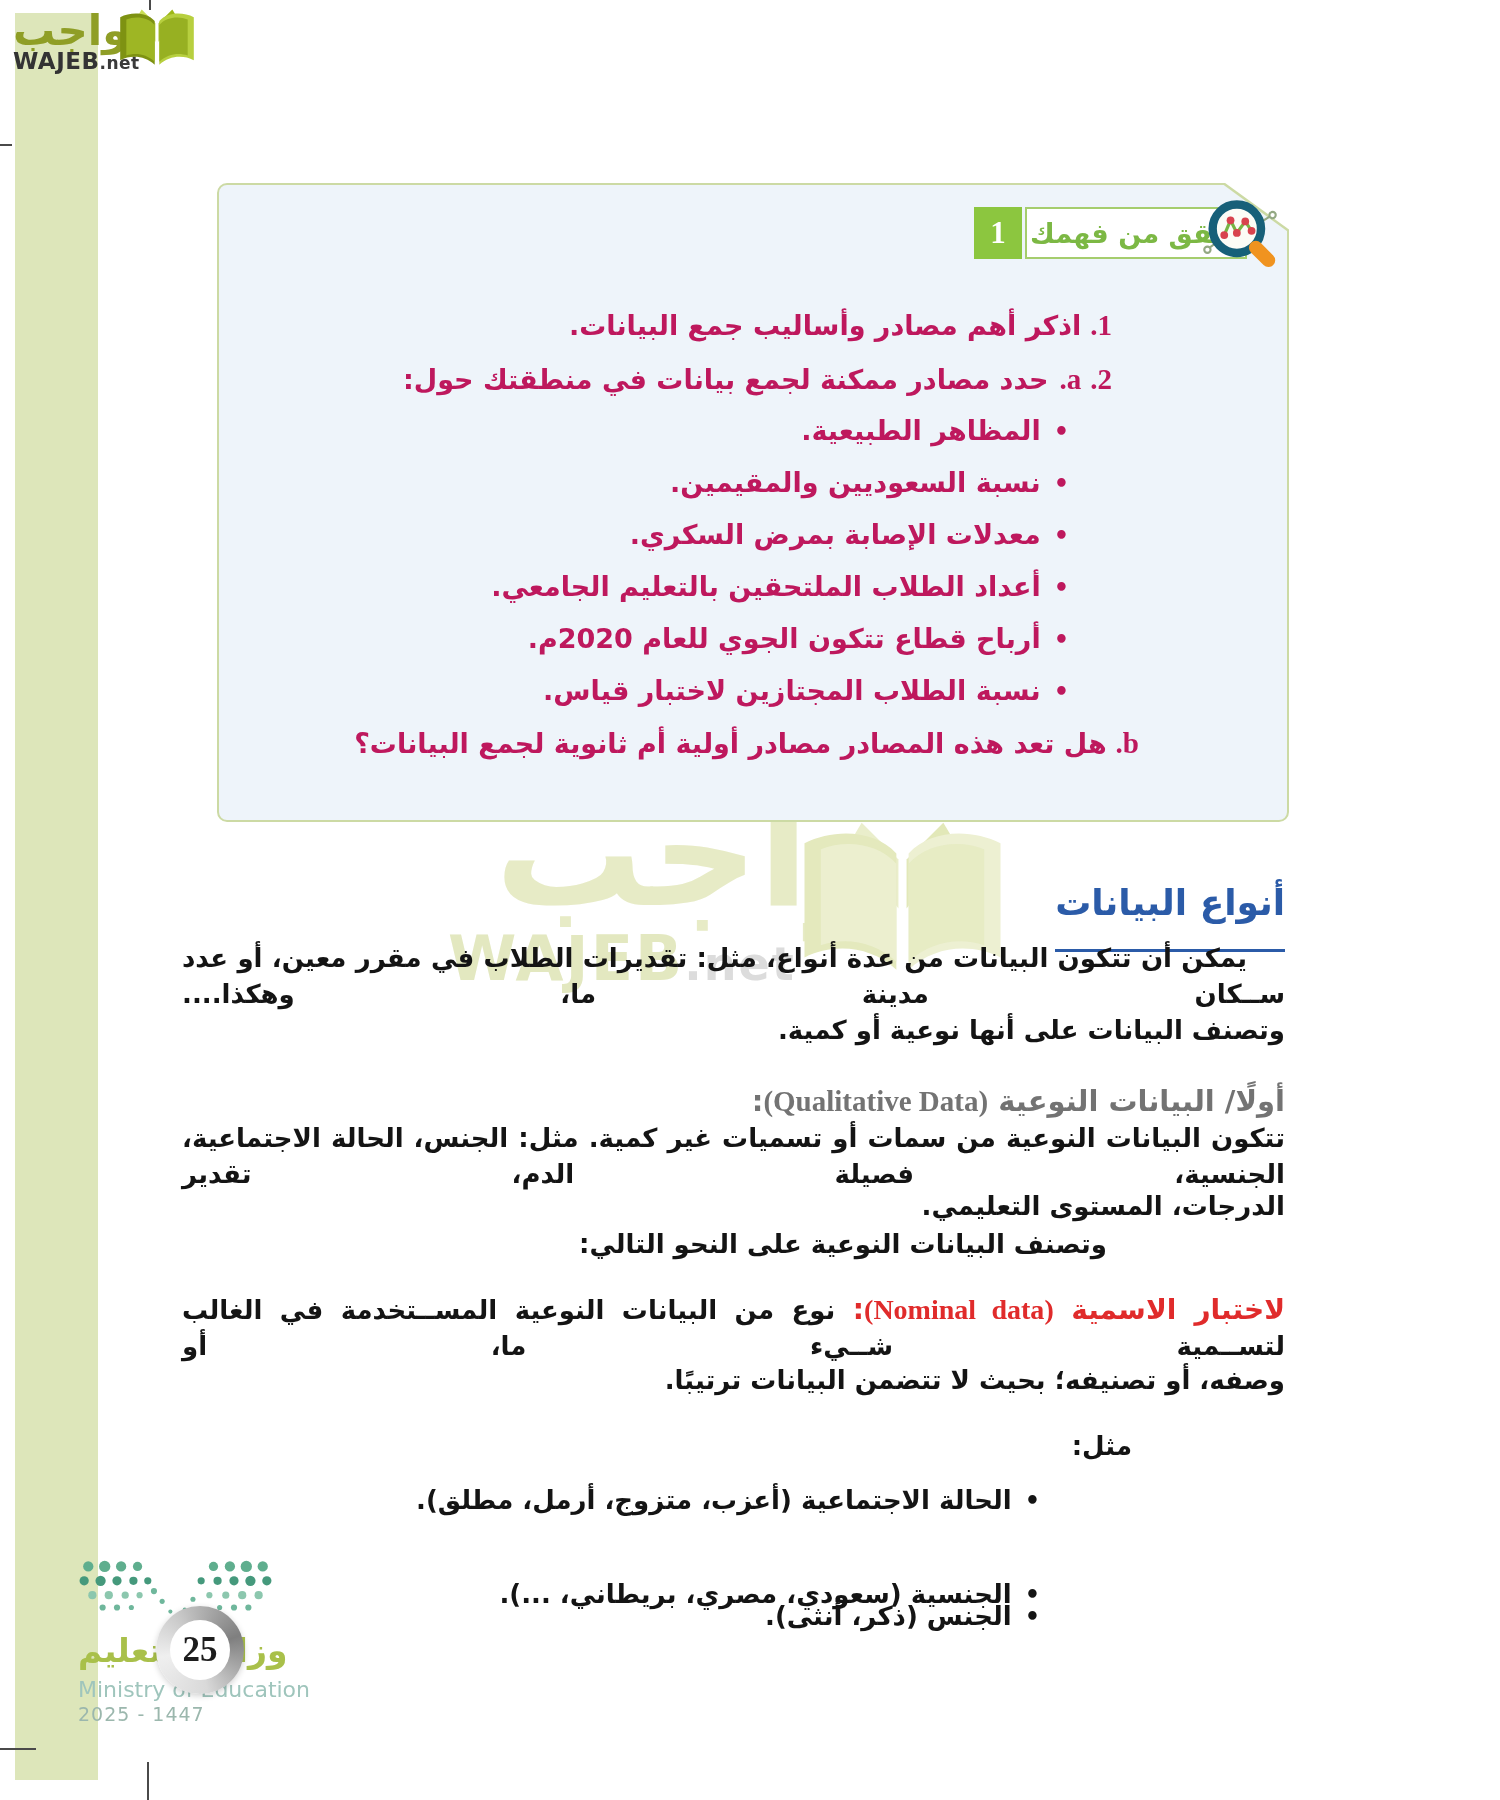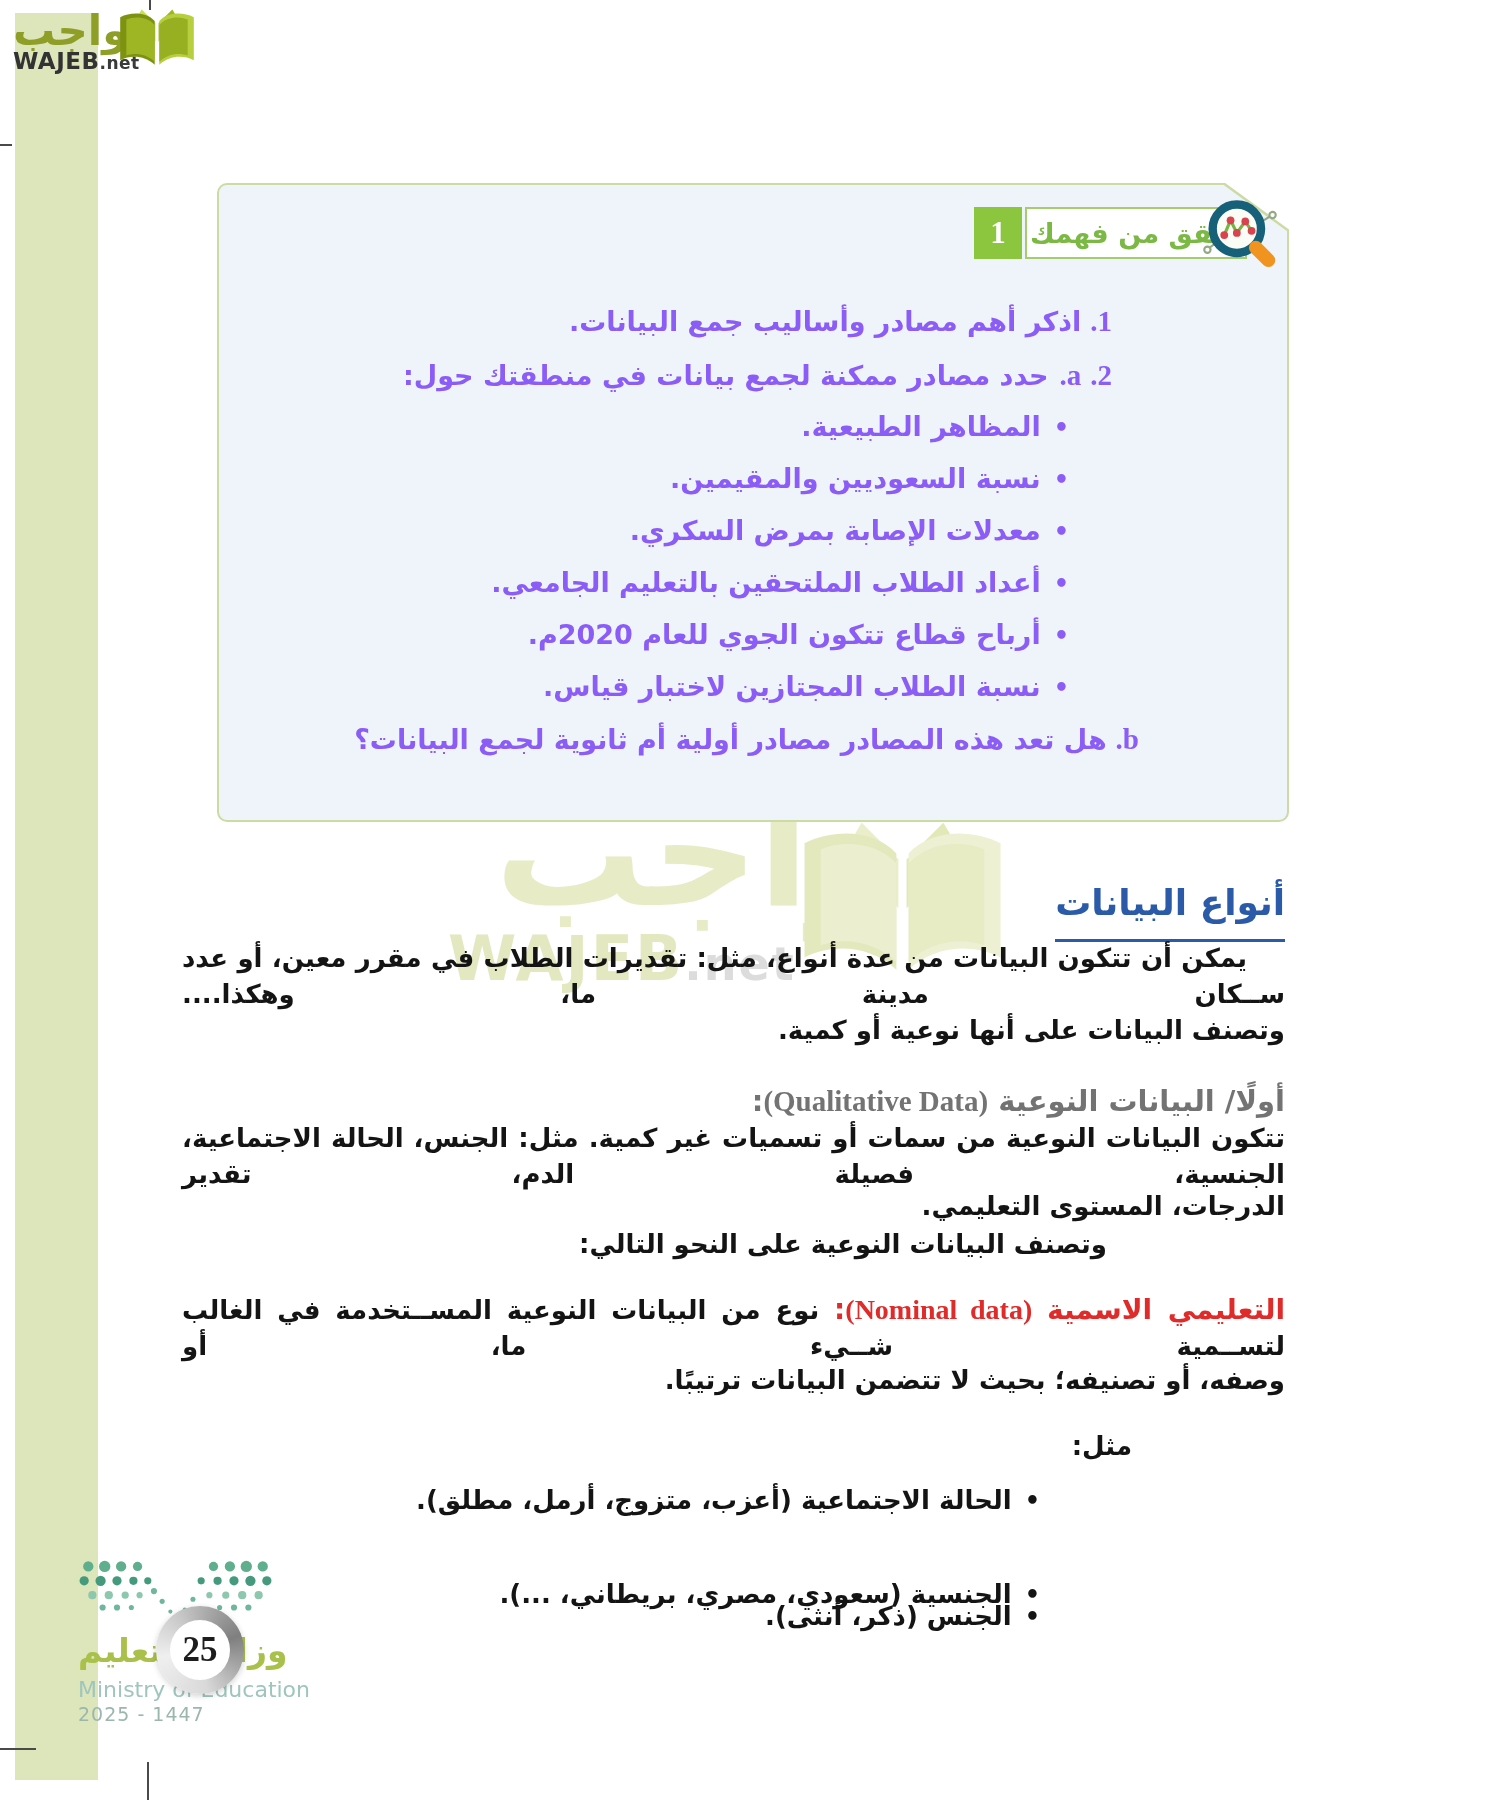--- a/index.html
+++ b/index.html
@@ -27,31 +27,31 @@
   
   .cbox{position:absolute;left:217px;top:183px;width:1068px;height:635px;background:#eef4fa;
         border:2px solid #ccdaa4;border-radius:10px;border-top-right-radius:0;z-index:2;}
   .fold{position:absolute;top:-2px;right:-2px;}
   .banner{position:absolute;top:22px;right:40px;height:52px;display:flex;direction:rtl;gap:3px;z-index:3;}
   .banner-strip{width:218px;height:48px;background:#ffffff;border:2px solid #a5cd6d;display:flex;align-items:center;justify-content:center;}
   .banner-title{font-size:27px;font-weight:700;color:#7cb844;}
   .banner-num{width:48px;height:52px;background:#8cc63f;color:#ffffff;display:flex;align-items:center;justify-content:center;
               font-family:"Liberation Serif",serif;font-size:31px;font-weight:700;}
   .magnifier{position:absolute;right:-34px;top:-14px;}
-  .cb-row{position:absolute;direction:rtl;white-space:nowrap;font-size:27px;font-weight:700;color:#8b5cf6;line-height:36px;}
+  .cb-row{position:absolute;direction:rtl;white-space:nowrap;font-size:27px;font-weight:700;color:#be185d;line-height:44px;}
   .mk{font-family:"Liberation Serif",serif;font-size:29px;font-weight:700;display:inline-block;margin-left:9px;}
   .mk.sub{margin-left:11px;}
   .dot{display:inline-block;margin-left:13px;font-size:24px;}
   
   .content-text{position:absolute;direction:rtl;font-weight:700;color:#141414;font-size:26px;line-height:36px;z-index:1;}
   .full{left:182px;right:215px;text-align:justify;text-align-last:justify;}
   .rght{right:215px;white-space:nowrap;}
   .indent1{text-indent:38px;}
   .section-heading{position:absolute;right:215px;top:852px;direction:rtl;color:#2b5ba8;font-size:36px;font-weight:700;
-                   padding-bottom:16px;border-bottom:3px solid #2b5ba8;z-index:1;margin-left:12px;}
+                   padding-bottom:26px;border-bottom:3px solid #2b5ba8;z-index:1;margin-left:12px;}
   .sub-blue{position:absolute;right:215px;top:1055px;direction:rtl;color:#737373;font-size:29px;font-weight:700;white-space:nowrap;z-index:1;}
   .latin-serif{font-family:"Liberation Serif",serif;}
   .red{color:#e02b2b;}
   .nominal-head{font-size:28px;white-space:nowrap;}
   
   .moe{position:absolute;left:78px;top:1553px;width:200px;z-index:2;}
   .moe-ar{position:absolute;top:78px;left:0;width:195px;text-align:center;font-size:33px;font-weight:700;color:#a9c04a;white-space:nowrap;}
   .moe-en{position:absolute;top:124px;left:0;width:210px;font-size:22px;color:#9fc5bc;white-space:nowrap;}
   .moe-year{position:absolute;top:150px;left:0;width:195px;font-size:19px;color:#9bb7ad;letter-spacing:1px;}
   .page-badge{position:absolute;left:156px;top:1606px;width:88px;height:88px;border-radius:50%;z-index:4;
@@ -166,21 +166,21 @@
     <span>أولًا/ البيانات النوعية</span>
     <span class="latin-serif">(Qualitative Data)</span><span>:</span>
   </h3>
 
   <div class="content-text full" style="top:1120px;">تتكون البيانات النوعية من سمات أو تسميات غير كمية. مثل: الجنس، الحالة الاجتماعية، الجنسية، فصيلة الدم، تقدير</div>
   <div class="content-text rght" style="top:1188px;">الدرجات، المستوى التعليمي.</div>
 
   <div class="content-text" style="top:1226px;right:393px;white-space:nowrap;">وتصنف البيانات النوعية على النحو التالي:</div>
 
   <div class="content-text full" style="top:1292px;">
-    <span class="red nominal-head">التعليمي الاسمية</span>
+    <span class="red nominal-head">لاختبار الاسمية</span>
     <span class="red nominal-head latin-serif">(Nominal data)</span><span class="red nominal-head">:</span>
     <span>نوع من البيانات النوعية المســتخدمة في الغالب لتســمية شــيء ما، أو</span>
   </div>
   <div class="content-text rght" style="top:1362px;">وصفه، أو تصنيفه؛ بحيث لا تتضمن البيانات ترتيبًا.</div>
 
   <div class="content-text" style="top:1428px;right:368px;white-space:nowrap;">مثل:</div>
 
   <div class="cb-row content-text" style="top:1482px;right:460px;">
     <span class="dot">•</span><span>الحالة الاجتماعية (أعزب، متزوج، أرمل، مطلق).</span>
   </div>

